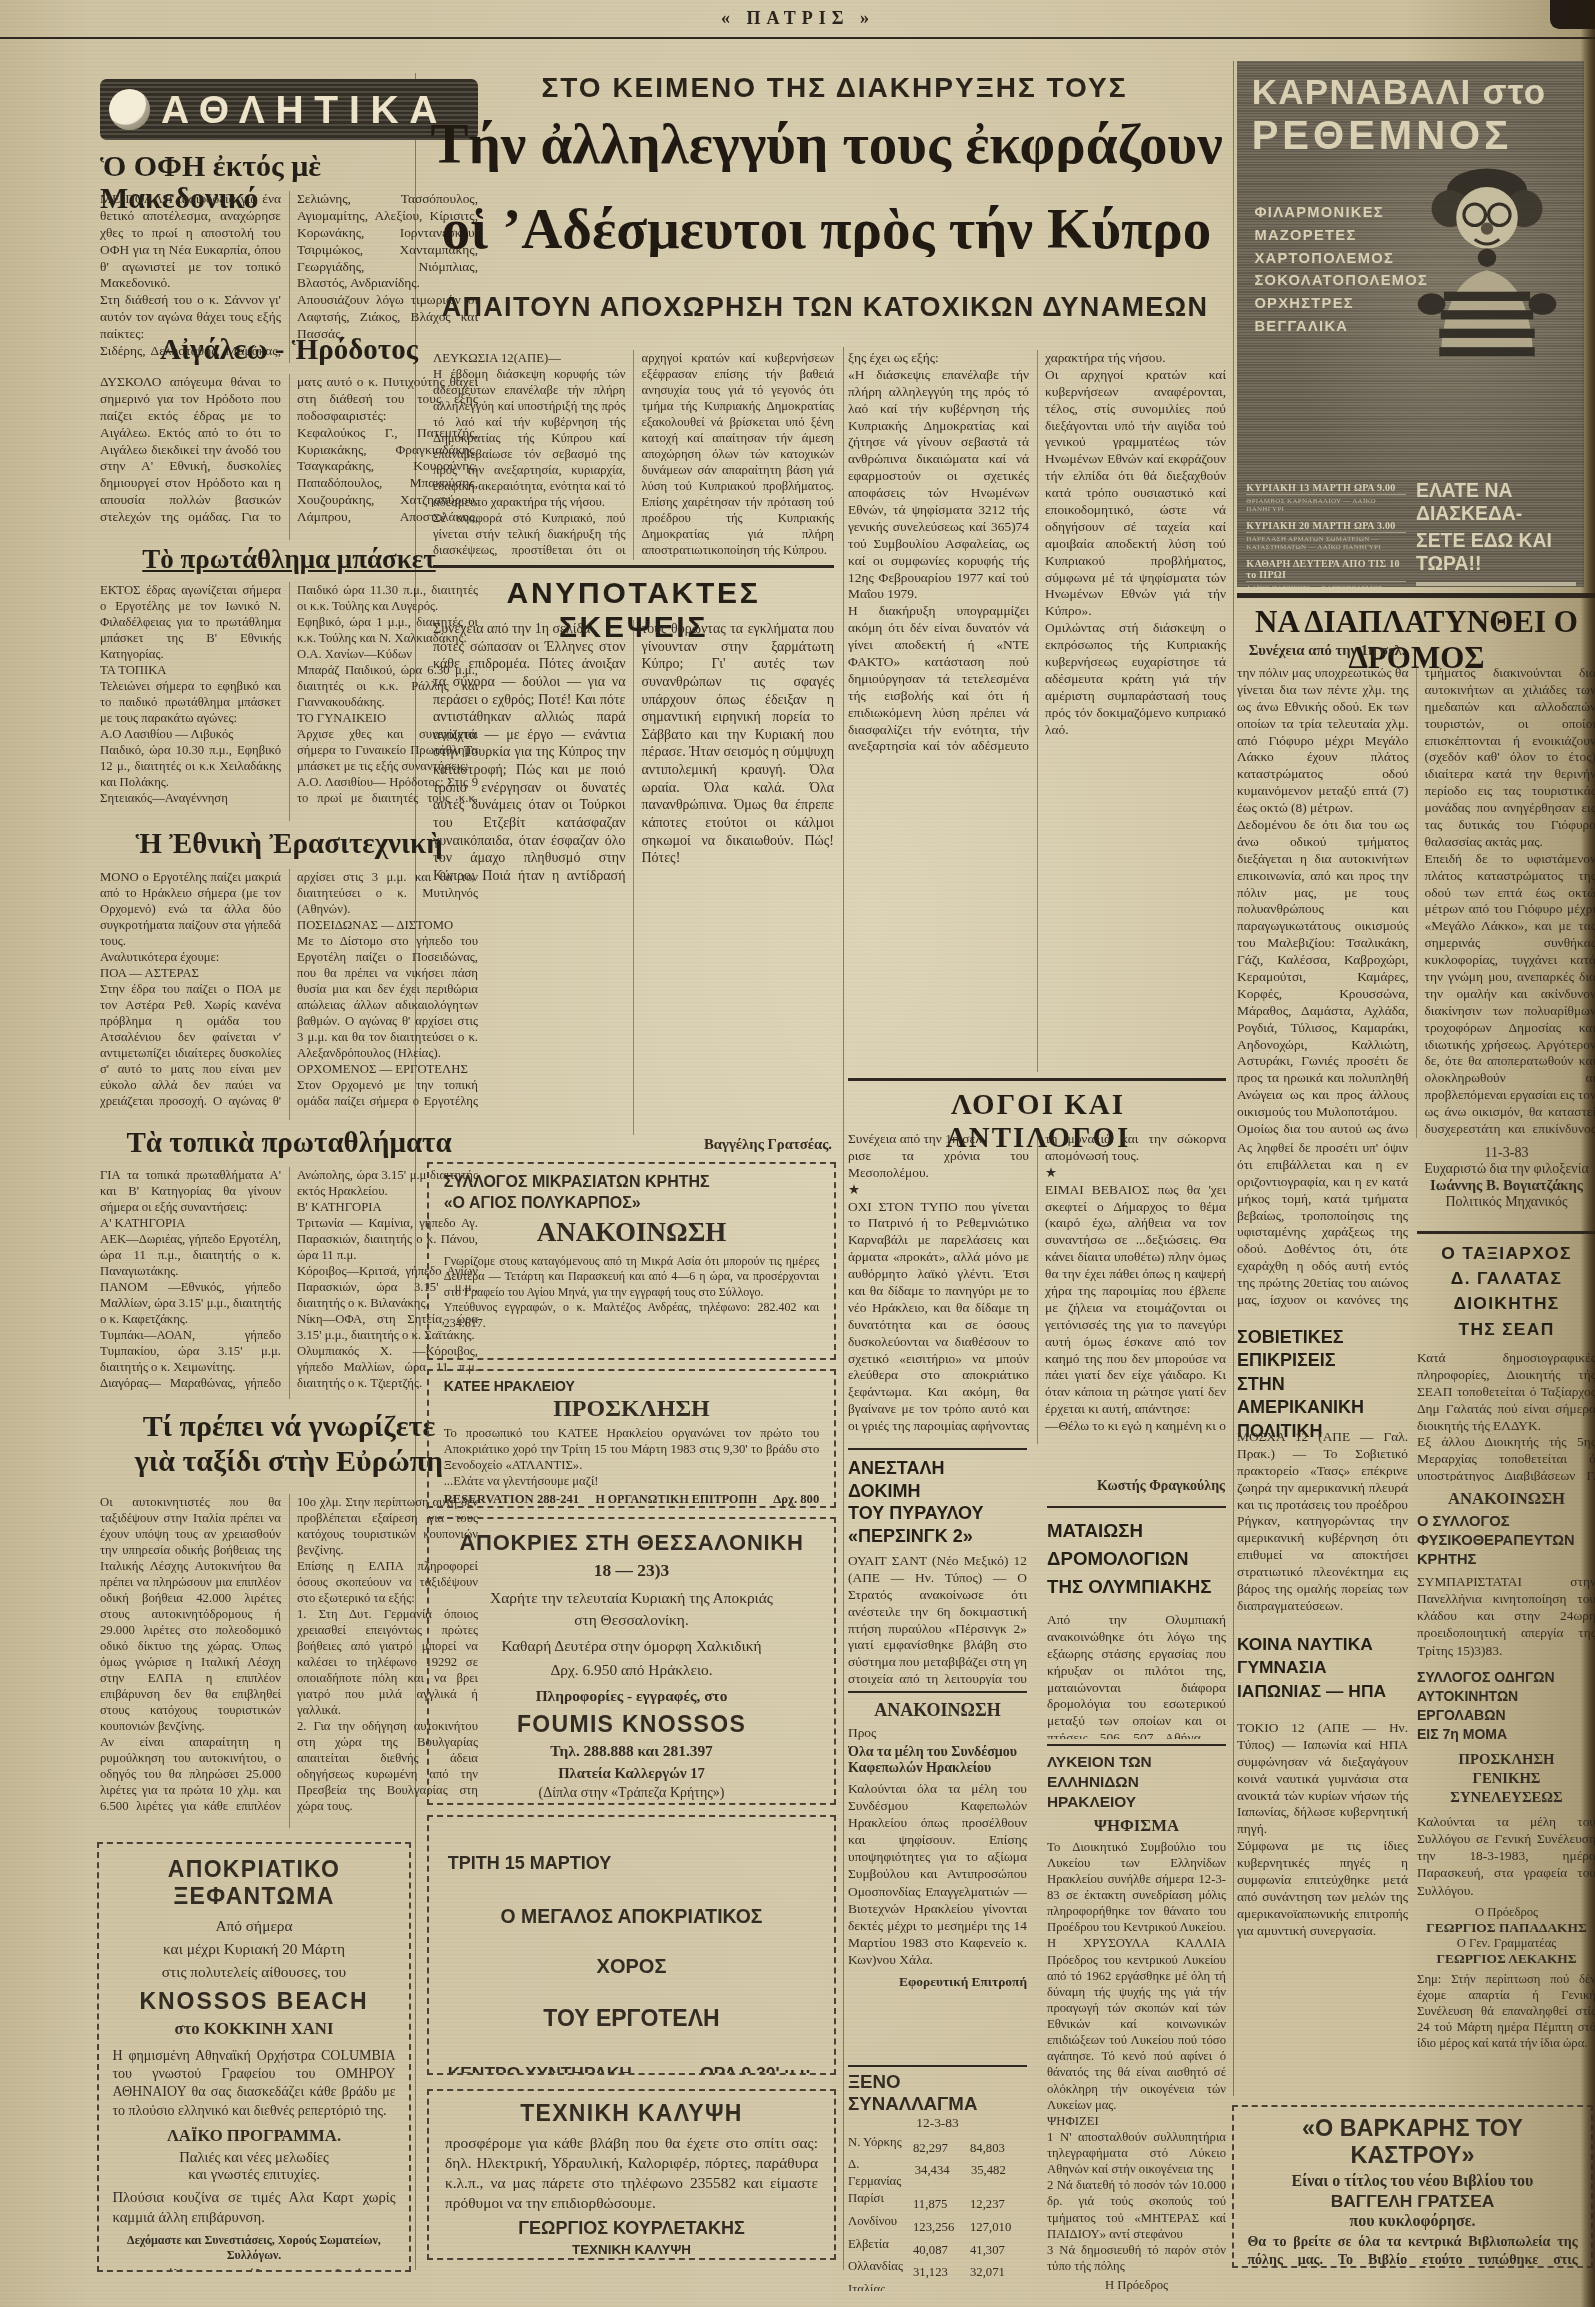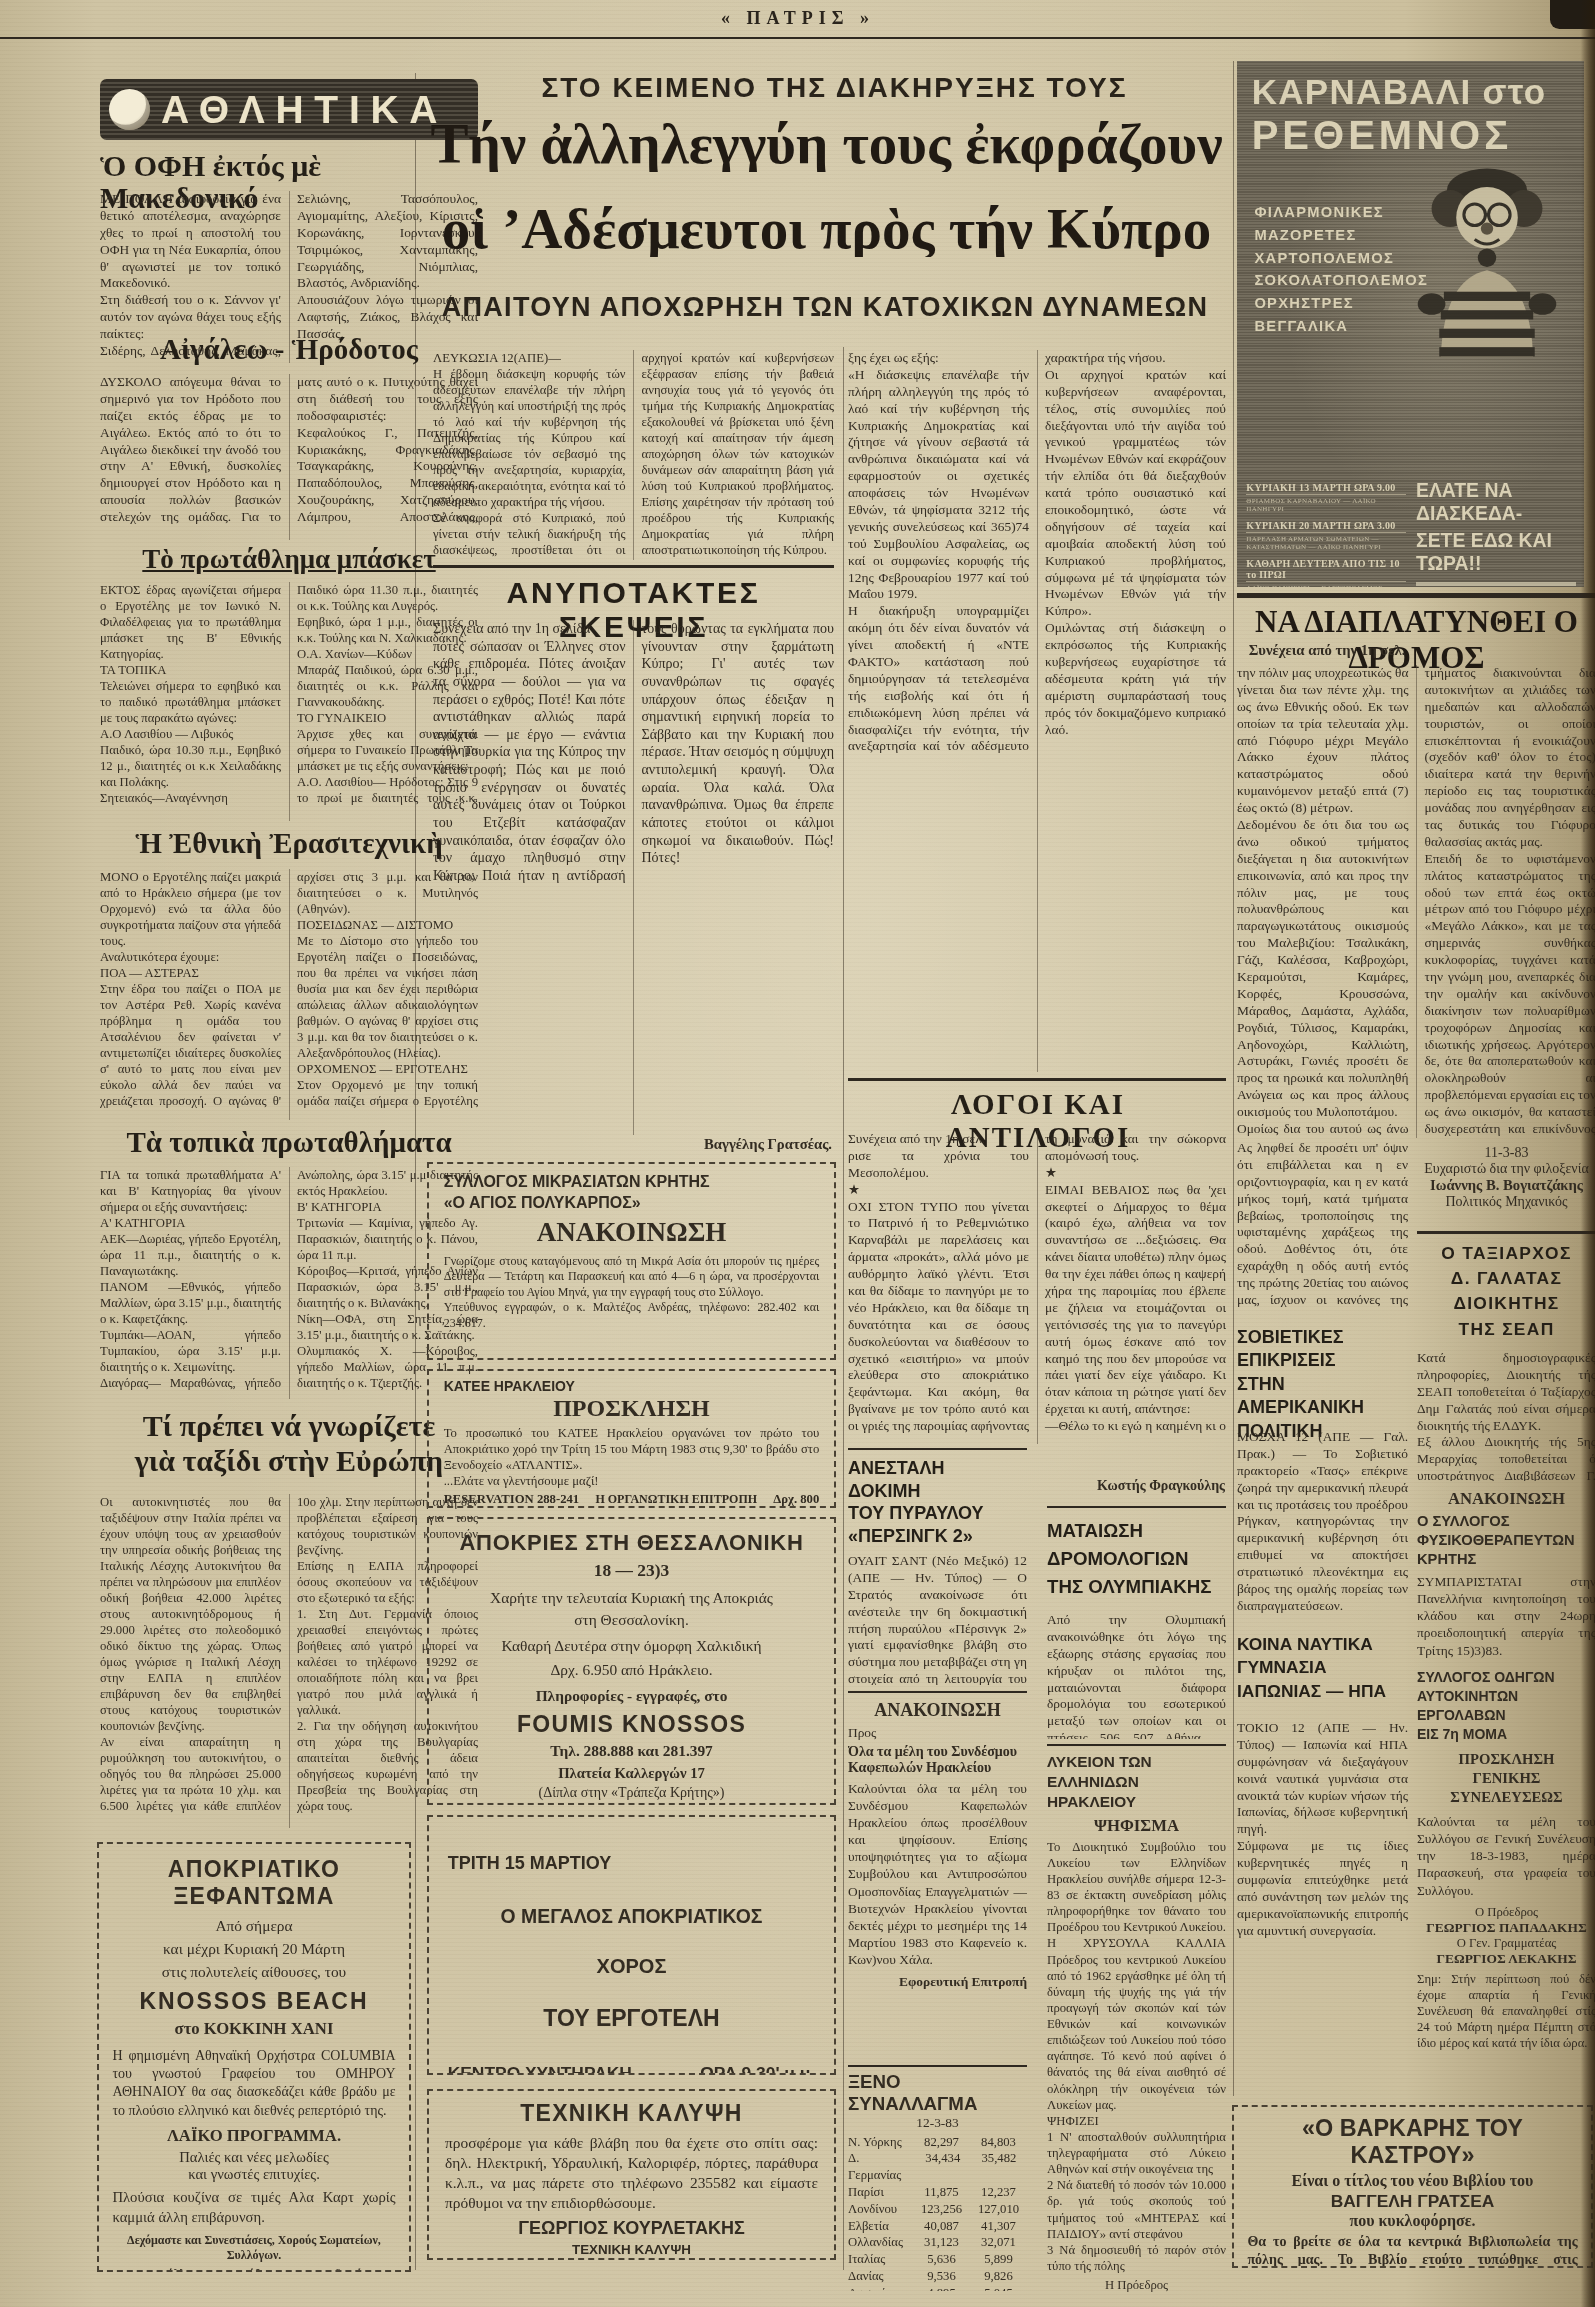--- a/index.html
+++ b/index.html
@@ -21,21 +21,21 @@
   .b{font-weight:bold;}
   .sans{font-family:"Liberation Sans","DejaVu Sans",sans-serif;}
   .body2{column-count:2;column-gap:16px;column-rule:0.7px solid rgba(70,60,45,.5);
          font-size:13.4px;line-height:1.26;text-align:justify;white-space:pre-line;}
   .body1{font-size:13.4px;line-height:1.26;text-align:justify;white-space:pre-line;}
   .vline{position:absolute;width:1.3px;background:rgba(64,55,42,.55);}
   .hrule{position:absolute;background:#2e2820;}
   .adbox{border:2.7px dashed #4a4234;}
   .fx-row{display:flex;font-size:12.7px;line-height:1.32;}
   .fx-row span:first-child{flex:1 1 auto;}
-  .fx-row span+span{width:57px;text-align:center;}
+  .fx-row span+span{width:57px;text-align:left;margin-top:6px;}
   .sched-d{font-size:10px;font-weight:bold;letter-spacing:0.3px;border-bottom:0.7px solid rgba(220,210,180,.55);padding-bottom:1.3px;margin-top:6.7px;}
   .sched-s{font-size:7px;letter-spacing:0.3px;opacity:.8;margin-top:2px;}
 </style>
 </head>
 <body>
 
 <div id="page">
 
   <div class="abs ctr b" style="left:0;top:8px;width:1596px;font-size:18px;letter-spacing:6px;color:#2a241c;">« ΠΑΤΡΙΣ »</div>
   <div class="hrule" style="left:0;top:37px;width:1596px;height:2px;"></div>

